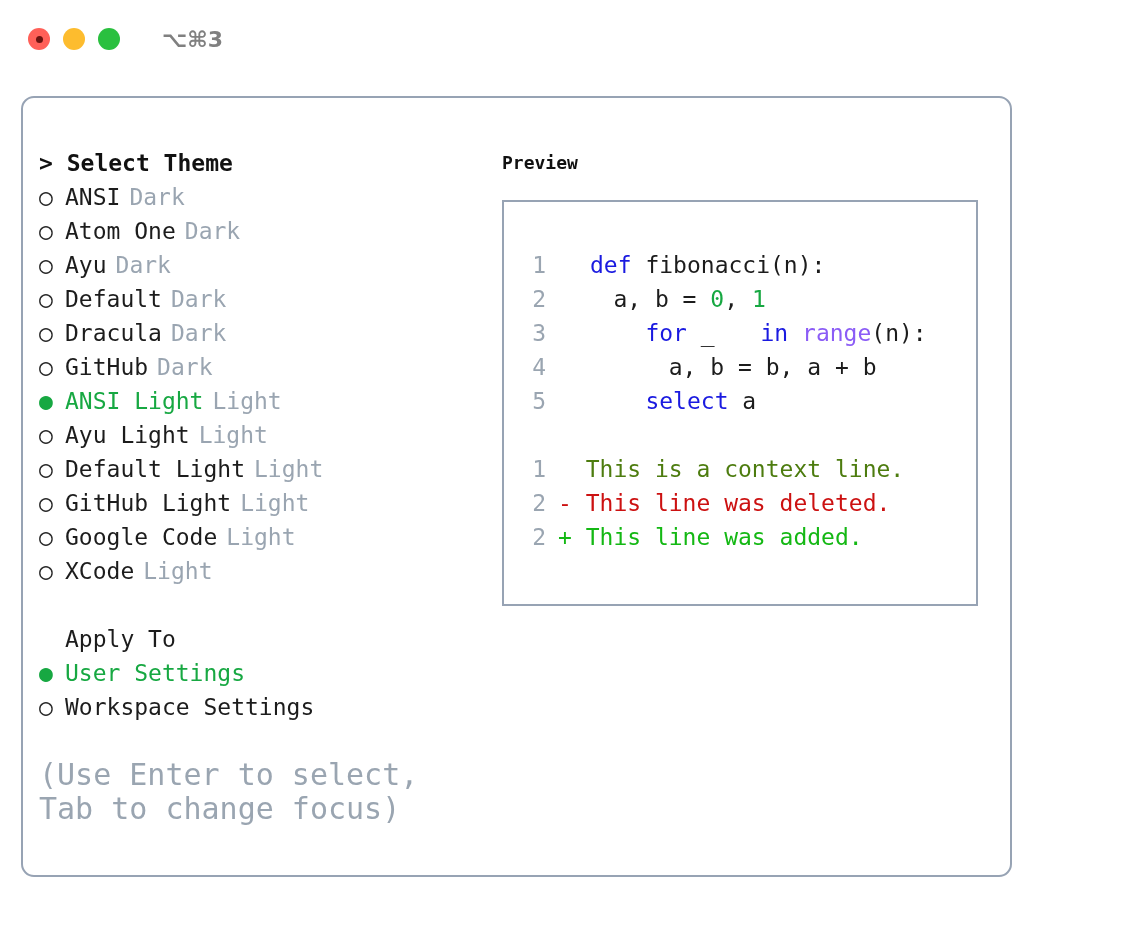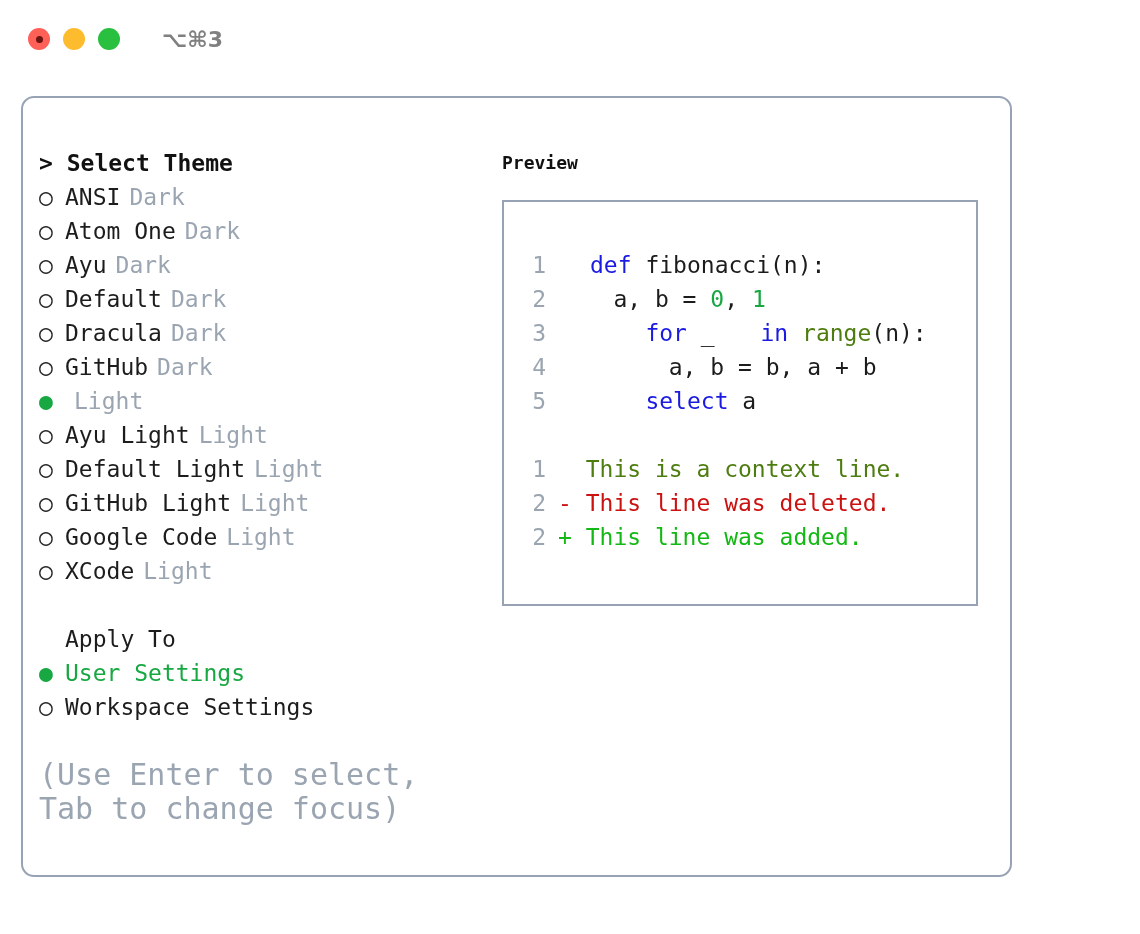--- a/index.html
+++ b/index.html
@@ -167,21 +167,21 @@
     padding-left: 16px;
   }
   .lineno {
     flex: 0 0 26px;
     text-align: right;
     color: #9aa5b1;
     margin-right: 12px;
   }
   .code-body { color: #1c1c1c; }
   .tok-kw     { color: #1a1ae0; margin-left: 32px; }
-  .tok-fn     { color: #4d7c0f; text-align: center; }
+  .tok-fn     { color: #8b5cf6; text-align: center; }
   .tok-num    { color: #17a842; }
   .tok-plain  { color: #1c1c1c; }
 
   .diff-gap { height: 34px; }
   .diff-context { color: #4d7c0f; }
   .diff-del     { color: #cc1111; }
   .diff-add     { color: #14b814; }
 </style>
 </head>
 <body>
@@ -204,21 +204,21 @@
 
       <div id="theme-column">
         <div class="section-title">&gt; Select Theme</div>
         <div id="theme-list">
             <div class="opt-row"><span class="opt-marker">○</span><span class="opt-label">ANSI</span><span class="opt-variant">Dark</span></div>
             <div class="opt-row"><span class="opt-marker">○</span><span class="opt-label">Atom One</span><span class="opt-variant">Dark</span></div>
             <div class="opt-row"><span class="opt-marker">○</span><span class="opt-label">Ayu</span><span class="opt-variant">Dark</span></div>
             <div class="opt-row"><span class="opt-marker">○</span><span class="opt-label">Default</span><span class="opt-variant">Dark</span></div>
             <div class="opt-row"><span class="opt-marker">○</span><span class="opt-label">Dracula</span><span class="opt-variant">Dark</span></div>
             <div class="opt-row"><span class="opt-marker">○</span><span class="opt-label">GitHub</span><span class="opt-variant">Dark</span></div>
-            <div class="opt-row selected"><span class="opt-marker">●</span><span class="opt-variant">Light</span></div>
+            <div class="opt-row selected"><span class="opt-marker">●</span><span class="opt-label">ANSI Light</span><span class="opt-variant">Light</span></div>
             <div class="opt-row"><span class="opt-marker">○</span><span class="opt-label">Ayu Light</span><span class="opt-variant">Light</span></div>
             <div class="opt-row"><span class="opt-marker">○</span><span class="opt-label">Default Light</span><span class="opt-variant">Light</span></div>
             <div class="opt-row"><span class="opt-marker">○</span><span class="opt-label">GitHub Light</span><span class="opt-variant">Light</span></div>
             <div class="opt-row"><span class="opt-marker">○</span><span class="opt-label">Google Code</span><span class="opt-variant">Light</span></div>
             <div class="opt-row"><span class="opt-marker">○</span><span class="opt-label">XCode</span><span class="opt-variant">Light</span></div>
           </div>
 
         <div id="apply-section">
           <div class="apply-heading">Apply To</div>
           <div id="apply-list">

